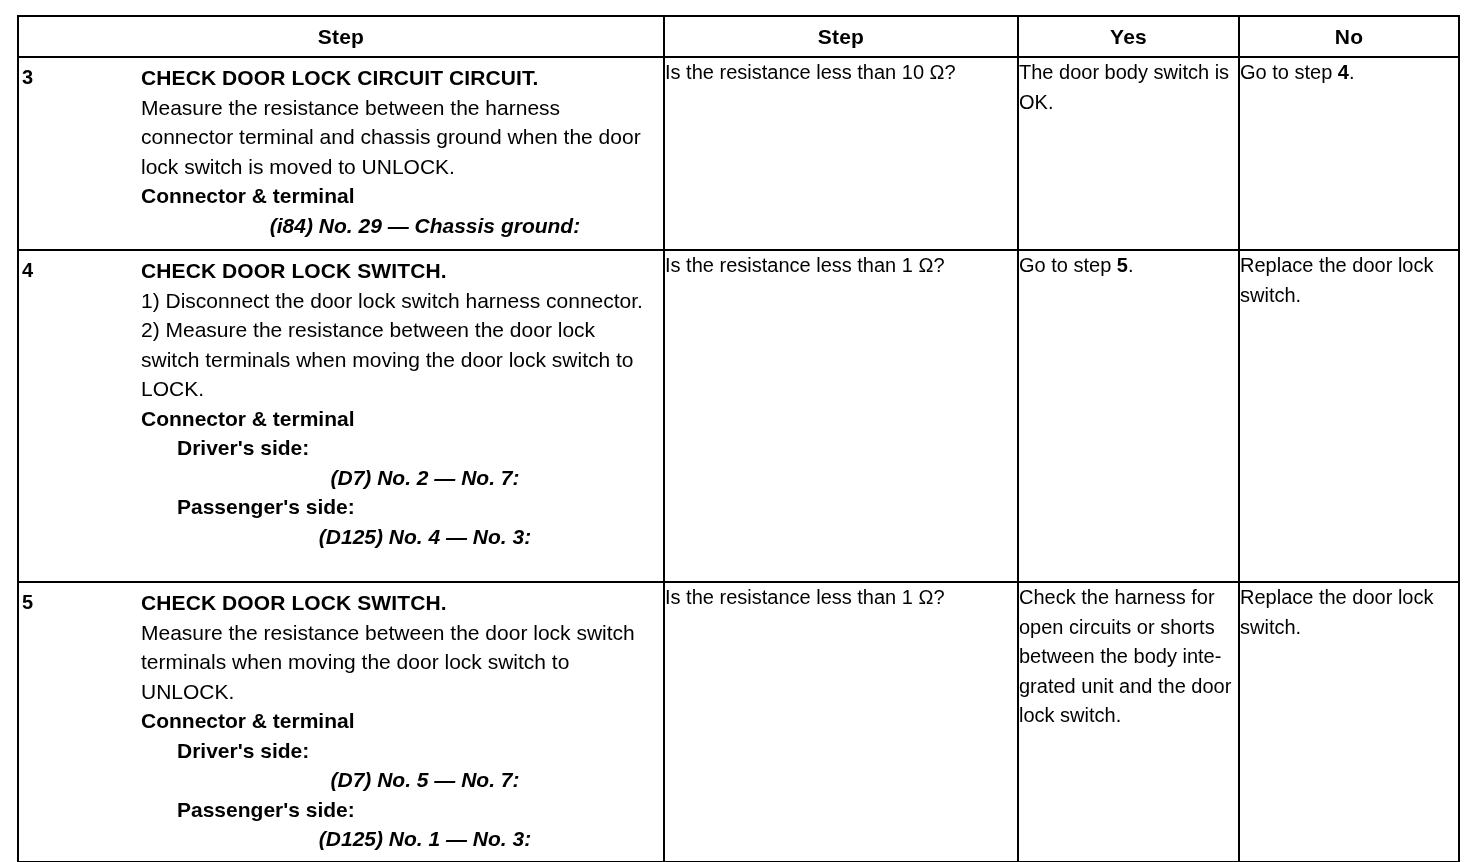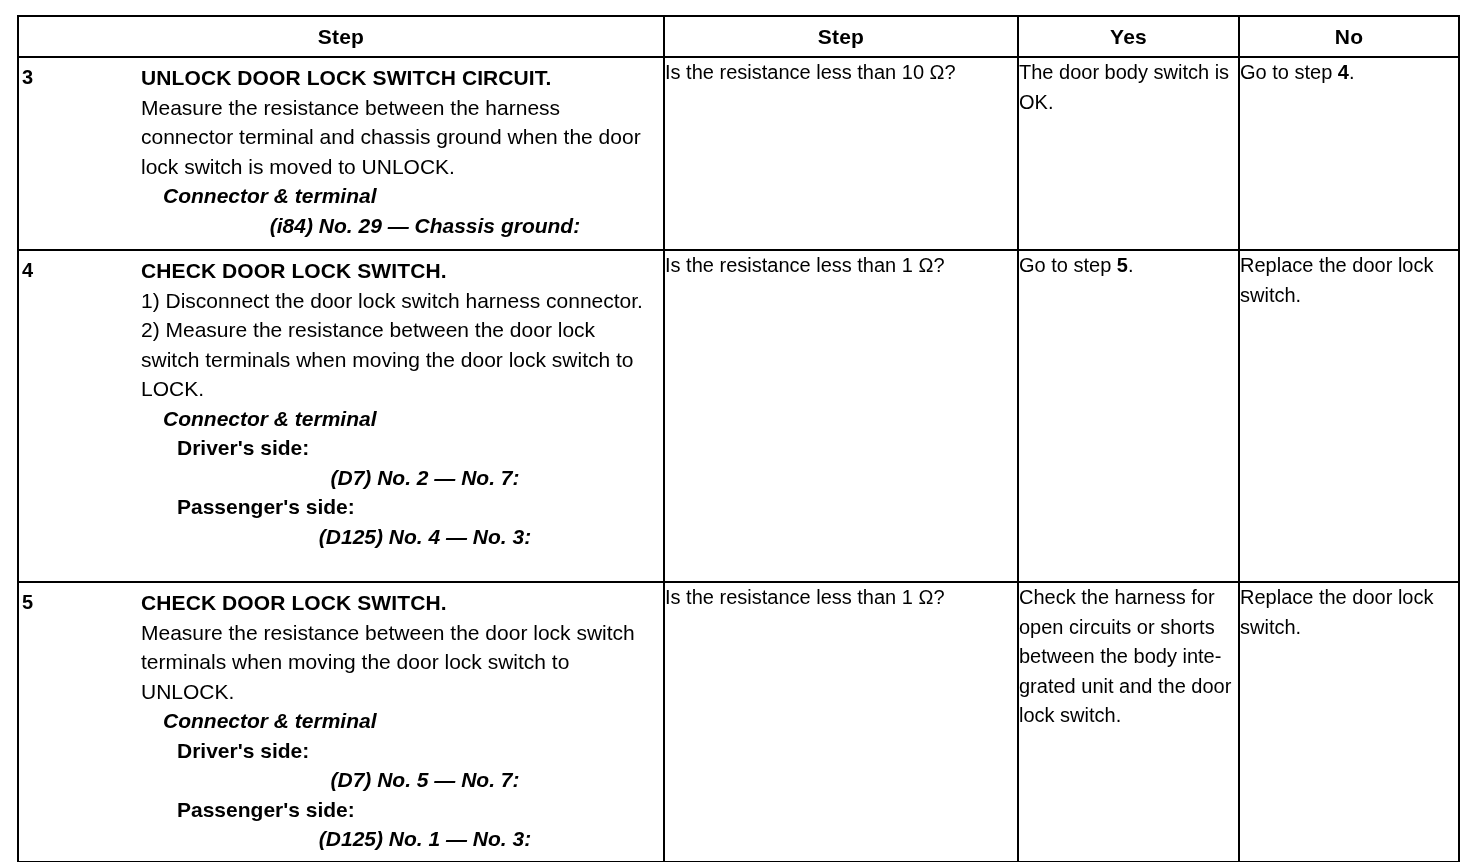--- a/index.html
+++ b/index.html
@@ -86,23 +86,21 @@
   .step-title {
     font-weight: bold;
     letter-spacing: 0.1px;
   }
   
   .para {
     font-weight: normal;
   }
 
   .conn-head {
-    font-style: italic;
-    font-weight: bold;
-    margin-left: 22px;
+    font-weight: bold;
   }
   .conn-l1 {
     font-weight: bold;
     margin-left: 36px;
   }
   .conn-l2 {
     font-style: italic;
     font-weight: bold;
     margin-left: 52px;
     text-align: center;
@@ -152,21 +150,21 @@
       </tr>
     </thead>
 
     <tbody>
 
       <tr class="row-3">
         <td class="step-cell">
           <div class="step-inner">
             <div class="step-num">3</div>
             <div class="step-body">
-              <div class="step-title">UNLOCK DOOR LOCK SWITCH CIRCUIT.</div>
+              <div class="step-title">CHECK DOOR LOCK CIRCUIT CIRCUIT.</div>
               <div class="para">Measure the resistance between the harness connector terminal and chassis ground when the door lock switch is moved to UNLOCK.</div>
               <div class="conn-head">Connector &amp; terminal</div>
               <div class="conn-l2">(i84) No. 29 — Chassis ground:</div>
             </div>
           </div>
         </td>
         <td class="plain-cell">Is the resistance less than 10 Ω?</td>
         <td class="plain-cell">The door body switch is OK.</td>
         <td class="plain-cell"><span>Go to step </span><b>4</b><span>.</span></td>
       </tr>

